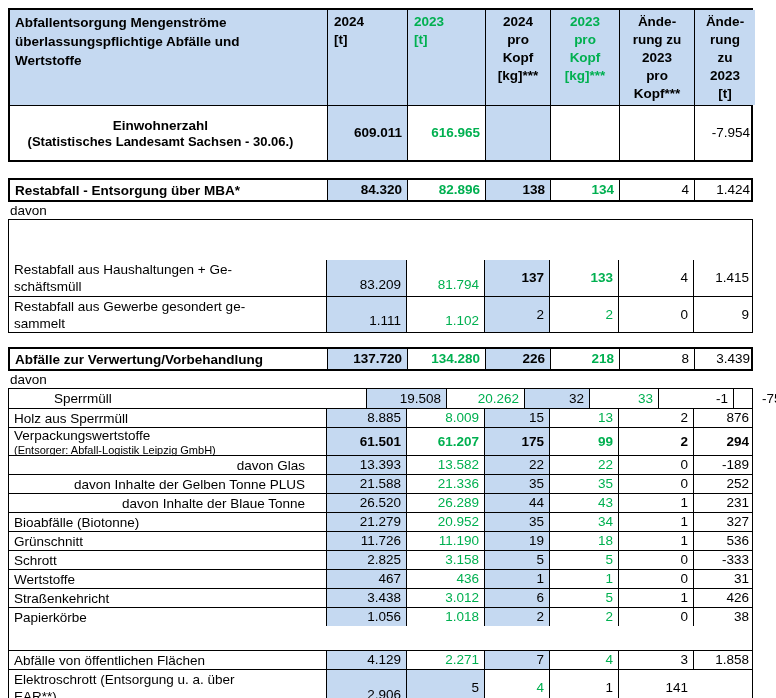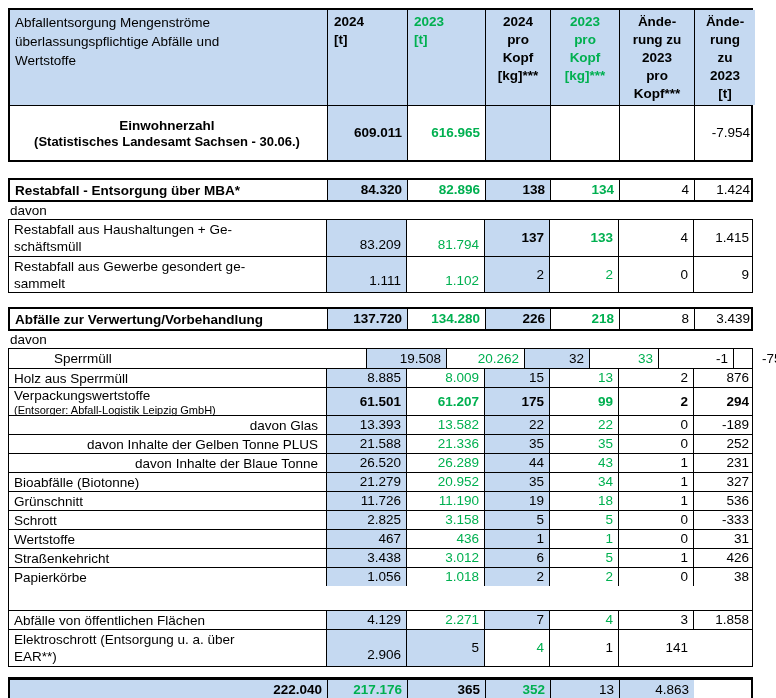--- a/index.html
+++ b/index.html
@@ -24,33 +24,33 @@
   .cell{
     box-sizing:border-box;display:flex;flex-direction:column;
     justify-content:center;overflow:hidden;
   }
   .cell + .cell{border-left:1px solid var(--border);}
   .bg-blue{background:var(--blue);}
 
   
   .hd-row{height:95px;min-height:95px;}
   .hd-title{
-    justify-content:flex-start;font-weight:normal;font-size:13.5px;
+    justify-content:flex-start;font-weight:bold;font-size:13.5px;
     line-height:19px;padding:3px 6px 0 5px;white-space:pre-line;
   }
   .hd-col{
     justify-content:flex-start;font-weight:bold;font-size:13.5px;
     line-height:18px;padding:3px 2px 0 6px;white-space:pre-line;
   }
   .hd-col.center{text-align:center;padding-left:2px;}
   .green{color:var(--green);}
 
   
   .lbl{
-    font-size:13.5px;line-height:17px;padding:1px 8px 1px 5px;
+    font-size:13.5px;line-height:17px;padding:1px 21px 1px 5px;
     white-space:pre-line;
   }
   .lbl.b{font-weight:bold;}
   .lbl.right{text-align:right;}
   .lbl.center{text-align:center;}
   .sub{display:block;font-size:11px;line-height:13px;white-space:pre-line;}
   .sub-b{font-weight:bold;font-size:13px;line-height:16px;}
 
   
   .val{
@@ -116,21 +116,21 @@
           <div class="cell val bg-blue b">84.320</div>
           <div class="cell val green b">82.896</div>
           <div class="cell val bg-blue b">138</div>
           <div class="cell val green b">134</div>
           <div class="cell val">4</div>
           <div class="cell val">1.424</div>
         </div>
       </div>
       <div class="davon" style="height: 17px;">davon</div>
       <div class="block thin">
-        <div class="row" style="height: 36px; min-height: 36px;">
+        <div class="row" style="height: 36px; min-height: 36px; margin-top: 40px;">
           <div class="cell lbl"><span class="lbl-main">Restabfall aus Haushaltungen + Ge-
 schäftsmüll</span></div>
           <div class="cell val bg-blue vb">83.209</div>
           <div class="cell val green vb">81.794</div>
           <div class="cell val bg-blue b">137</div>
           <div class="cell val green b">133</div>
           <div class="cell val">4</div>
           <div class="cell val">1.415</div>
         </div>
         <div class="row" style="height: 36px; min-height: 36px;">

